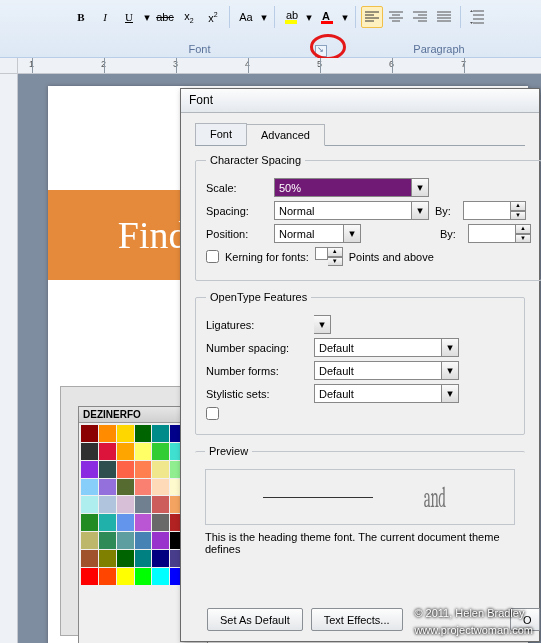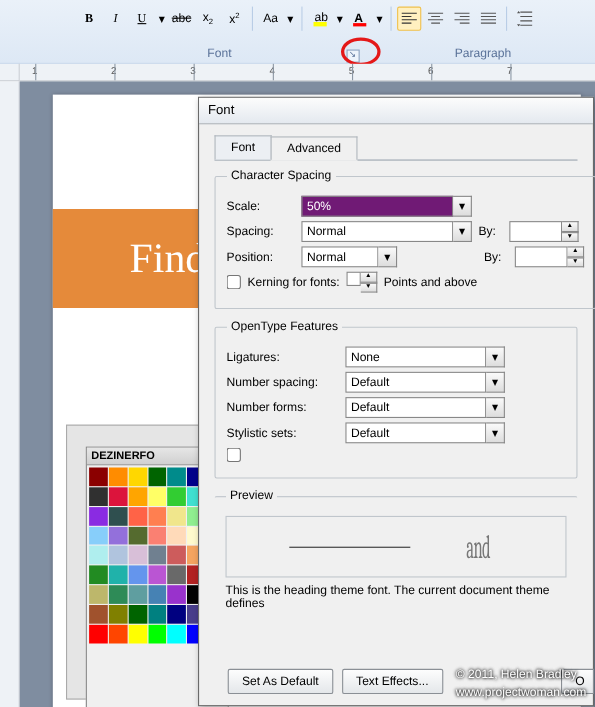--- a/index.html
+++ b/index.html
@@ -310,21 +310,20 @@
           </div>
         <span>Points and above</span>
       </div>
     </fieldset>
 
     <fieldset>
       <legend>OpenType Features</legend>
       <div class="row">
           <label class="wide">Ligatures:</label>
           <div class="combo">
-            <input style="width: 128px;" value="None">
             <div class="cb-btn">▾</div>
           </div>
         </div>
       <div class="row">
           <label class="wide">Number spacing:</label>
           <div class="combo">
             <input style="width: 128px;" value="Default">
             <div class="cb-btn">▾</div>
           </div>
         </div>

